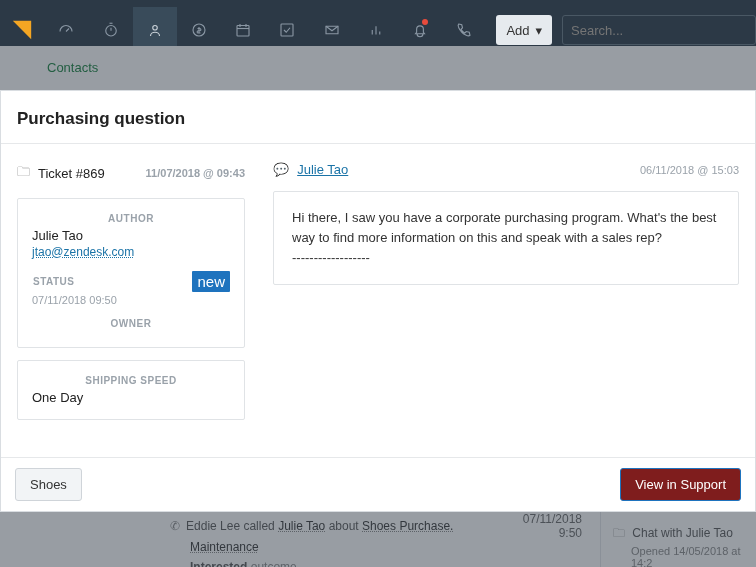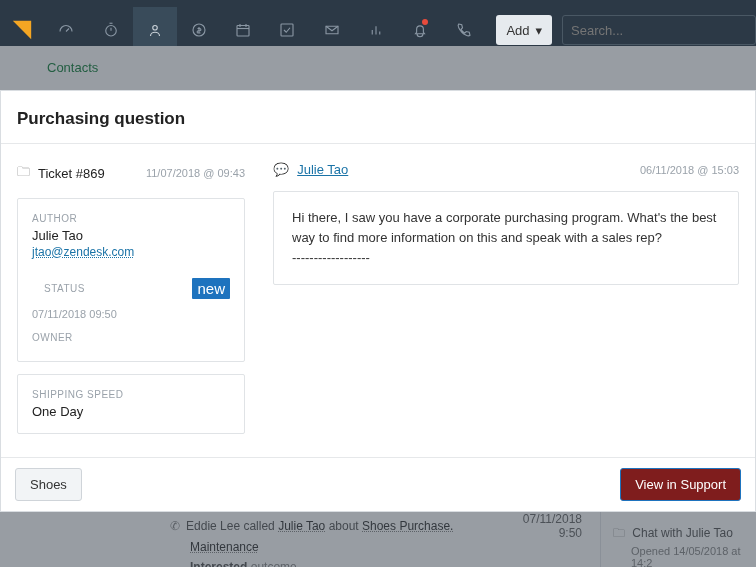--- a/index.html
+++ b/index.html
@@ -38,28 +38,28 @@
   .modal { position: absolute; left: 0; right: 0; top: 90px; bottom: 55px; background: #fff; border: 1px solid #d9dde1; display: flex; flex-direction: column; }
   .modal-head { padding: 18px 16px 14px; border-bottom: 1px solid #e6e8ea; }
   .modal-head h2 { font-size: 17px; font-weight: 700; color: #222; }
   .modal-body { flex: 1; display: flex; padding: 18px 16px 30px; gap: 28px; overflow: hidden; }
 
   
   .col-left { width: 228px; }
   .ticket-row { display: flex; align-items: center; gap: 8px; font-size: 13px; margin-bottom: 14px; }
   .ticket-row .folder-ic { color: #888; }
   .ticket-row .t-title { color: #222; font-weight: 400; }
-  .ticket-row .t-date { margin-left: auto; color: #9aa2aa; font-size: 11px; }
+  .ticket-row .t-date { margin-left: auto; color: #9aa2aa; font-size: 11px; font-weight: bold; }
 
   .card { border: 1px solid #e0e3e6; border-radius: 2px; padding: 14px; margin-bottom: 12px; font-size: 12px; }
-  .card .label { color: #9aa2aa; font-size: 10px; letter-spacing: .5px; font-weight: 400; margin-bottom: 4px; }
+  .card .label { color: #9aa2aa; font-size: 10px; letter-spacing: .5px; font-weight: 700; margin-bottom: 4px; text-align: center; }
   .card .author-name { font-size: 13px; color: #222; margin-bottom: 2px; }
   .card .email { color: #1a73a7; text-decoration: underline dotted; font-size: 12px; }
   .card .status-row { display: flex; align-items: center; margin-top: 12px; }
-  .card .status-row .label { margin: 12px; }
+  .card .status-row .label { margin: 1px; }
   .card .badge { margin-left: auto; background: #1e73be; color: #fff; font-size: 15px; padding: 2px 5px; border-radius: 1px; font-weight: 400; }
   .card .status-date { color: #9aa2aa; font-size: 11px; margin-top: 2px; }
   .card .owner { margin-top: 12px; }
   .card .val { color: #222; font-size: 13px; }
 
   
   .col-right { flex: 1; }
   .msg-head { display: flex; align-items: center; gap: 8px; font-size: 13px; margin-bottom: 14px; }
   .msg-head .bubble-ic { color: #888; }
   .msg-head a { color: #1a73a7; text-decoration: underline; }

